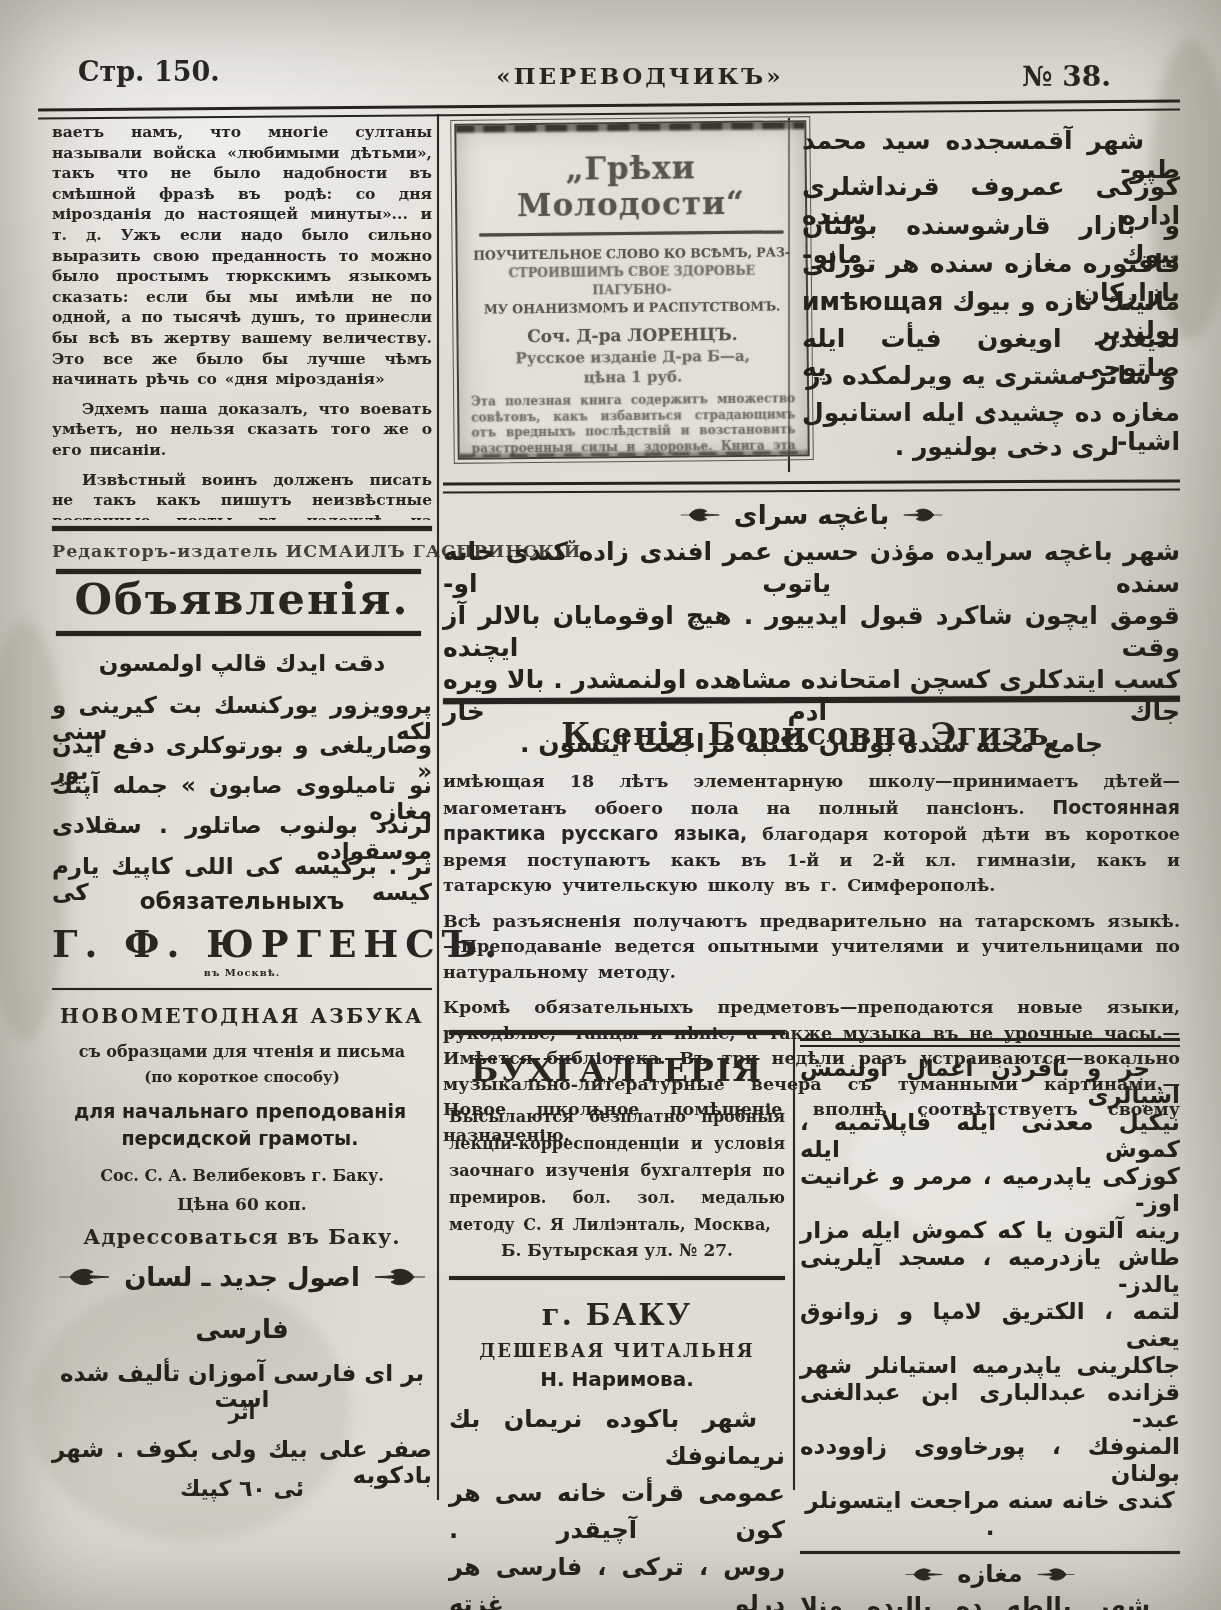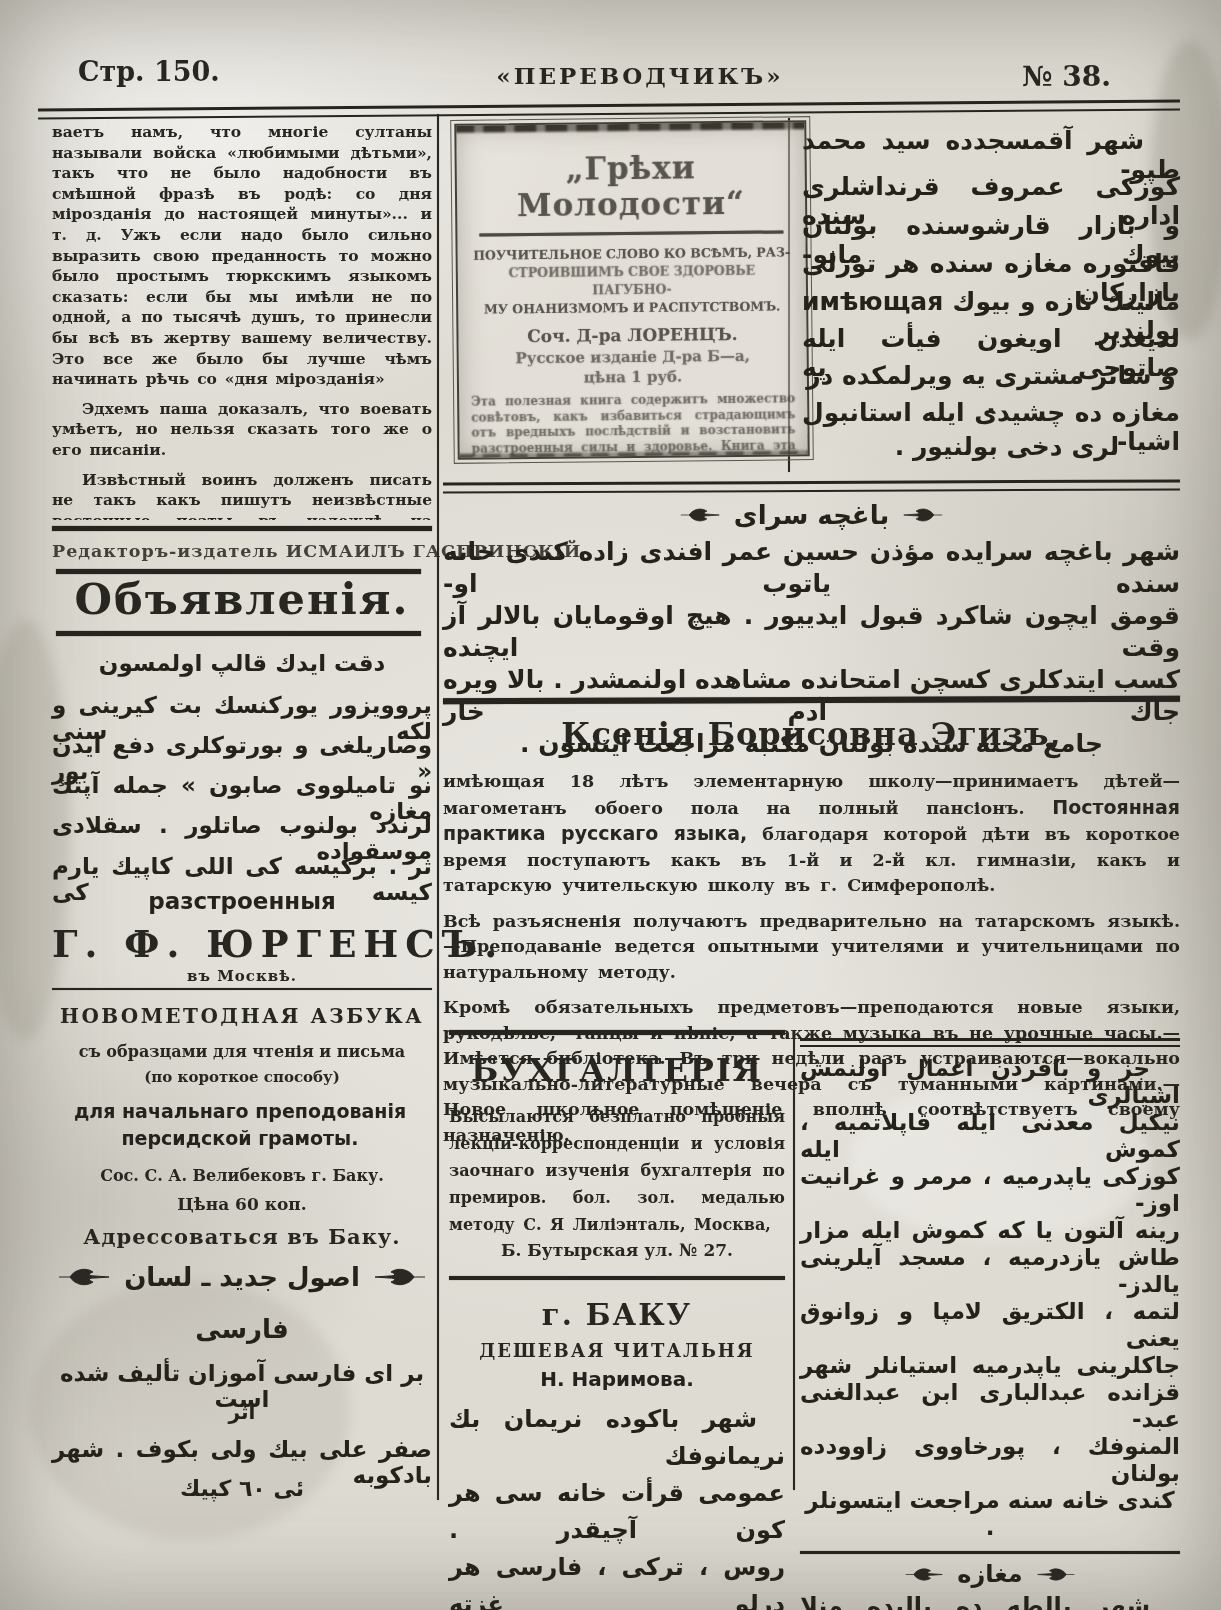--- a/index.html
+++ b/index.html
@@ -70,25 +70,25 @@
     <div class="abs cy ctr" style="left:0;top:452px;width:100%;font-size:43px;letter-spacing:2px;">Объявленія.</div>
     <div class="abs rule" style="left:4px;top:509px;width:96%;height:5px;"></div>
 
     <div>
       <div class="abs ar ctr" style="left:0;top:528px;width:100%;font-size:23px;">دقت ايدك قالپ اولمسون</div>
       <div class="abs ar ar-just" style="left:0;top:570px;width:100%;font-size:23px;">پروويزور يوركنسك بت كيرينى و لكه سنى</div>
       <div class="abs ar ar-just" style="left:0;top:610px;width:100%;font-size:23px;">وصاريلغى و بورتوكلرى دفع ايدن « بور</div>
       <div class="abs ar ar-just" style="left:0;top:650px;width:100%;font-size:23px;">نو تاميلووى صابون » جمله آپتك مغازه</div>
       <div class="abs ar ar-just" style="left:0;top:690px;width:100%;font-size:23px;">لرندد بولنوب صاتلور . سقلادى موسقواده</div>
       <div class="abs ar ar-just" style="left:0;top:731px;width:100%;font-size:23px;">ثر . بركيسه كى اللى كاپيك يارم كيسه كى</div>
-      <div class="abs ar ctr" style="left:0;top:766px;width:100%;font-size:23px;">разстроенныя</div>
+      <div class="abs ar ctr" style="left:0;top:766px;width:100%;font-size:23px;">обязательныхъ</div>
     </div>
 
     <div class="abs cy ctr" style="left:0;top:800px;width:100%;font-size:37px;letter-spacing:7px;white-space:nowrap;">Г. Ф. ЮРГЕНСЪ.</div>
-    <div class="abs cy ctr" style="left:0;top:845px;width:100%;font-size:15px;letter-spacing:1px;">въ Москвѣ.</div>
+    <div class="abs cy ctr" style="left:0;top:845px;width:100%;font-size:10px;letter-spacing:1px;">въ Москвѣ.</div>
 
     <div class="abs rule" style="left:0;top:866px;width:100%;height:2px;"></div>
 
     <div>
       <div class="abs cy ctr" style="left:0;top:882px;width:100%;font-size:20px;letter-spacing:2.5px;">НОВОМЕТОДНАЯ АЗБУКА</div>
       <div class="abs cy ctr" style="left:0;top:920px;width:100%;font-size:16px;">съ образцами для чтенія и письма</div>
       <div class="abs cy ctr" style="left:0;top:946px;width:100%;font-size:15px;">(по короткое способу)</div>
       <div class="abs sans ctr" style="left:8px;top:976px;width:360px;font-size:19px;font-weight:bold;line-height:27px;color:#24221c;">для начальнаго преподованія персидской грамоты.</div>
       <div class="abs cy ctr" style="left:0;top:1044px;width:100%;font-size:16px;">Сос. С. А. Велибековъ г. Баку.</div>
       <div class="abs cy ctr" style="left:0;top:1072px;width:100%;font-size:17px;">Цѣна 60 коп.</div>

